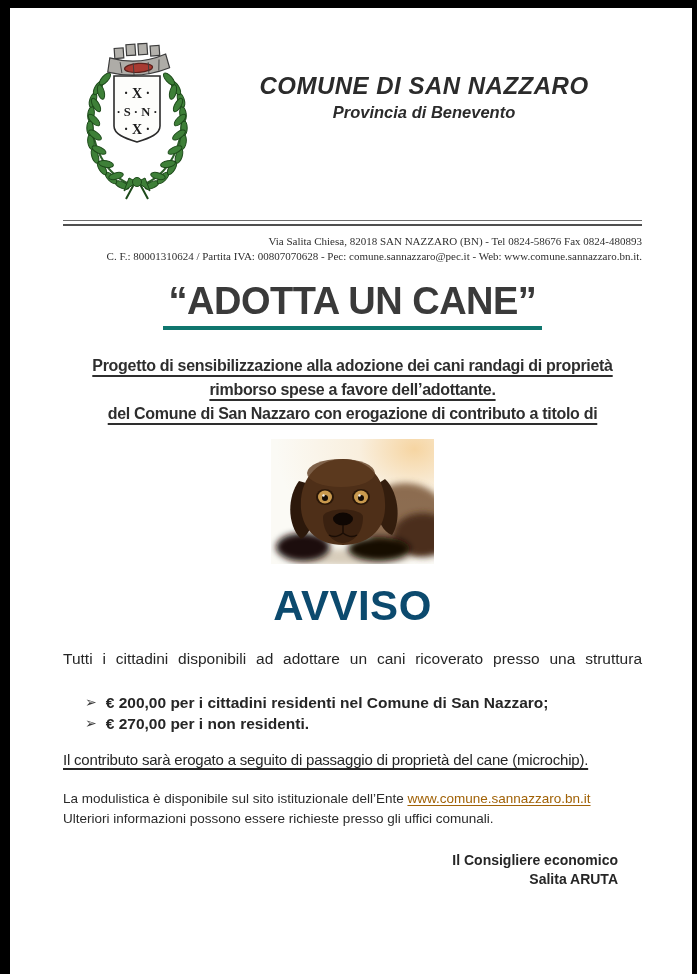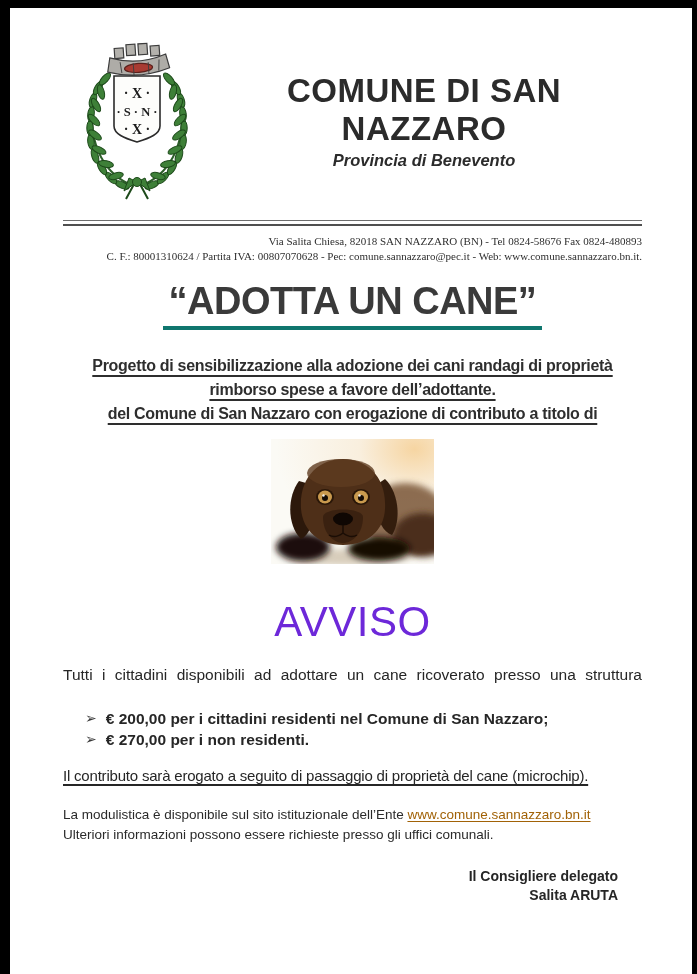--- a/index.html
+++ b/index.html
@@ -5,41 +5,41 @@
   html,body{margin:0;padding:0;background:#000;}
   body{width:697px;height:974px;position:relative;overflow:hidden;
        font-family:"Liberation Sans",sans-serif;color:#2d2d2d;}
   .page{position:absolute;left:10px;top:8px;right:5px;bottom:0;
         background:#ffffff;overflow:hidden;}
   .content{padding:0 50px 0 53px;}
 
   .crest-row{display:flex;align-items:flex-start;margin-top:30px;}
   .crest{display:block;margin-left:15px;flex:0 0 auto;}
   .header-text{flex:1;text-align:center;padding-top:34px;padding-left:10px;}
-  .muni{font-size:33px;font-weight:bold;color:#2b2b2b;letter-spacing:.5px;}
+  .muni{font-size:24px;font-weight:bold;font-style:italic;color:#2b2b2b;letter-spacing:.5px;}
   .prov{font-size:16.5px;font-weight:bold;font-style:italic;color:#2b2b2b;margin-top:3px;}
 
   .sep{margin-top:20px;height:3px;border-top:1px solid #6d6d6d;border-bottom:2px solid #4f4f4f;}
 
   .address{margin-top:8px;text-align:right;font-family:"Liberation Serif",serif;
            font-size:11px;line-height:15px;color:#2e2e2e;white-space:nowrap;}
 
   .title-wrap{margin-top:16px;text-align:center;}
   .title{display:inline-block;font-size:38px;font-weight:bold;color:#3a3a3a;
          letter-spacing:-0.5px;border-bottom:4px solid #0f766e;padding:0 6px 3px 6px;}
 
   .intro{margin-top:24px;text-align:center;font-weight:bold;color:#2e2e2e;}
   .intro-line{font-size:16px;line-height:24px;letter-spacing:-0.3px;white-space:nowrap;
               text-decoration:underline;text-decoration-thickness:2px;text-underline-offset:4px;}
 
   .photo-wrap{margin-top:13px;text-align:center;}
   .photo-wrap svg{display:inline-block;}
 
-  .avviso{margin-top:28px;text-align:center;font-size:42px;line-height:52px;
-          font-weight:normal;color:#6d28d9;letter-spacing:0.5px;}
+  .avviso{margin-top:12px;text-align:center;font-size:42px;line-height:52px;
+          font-weight:bold;color:#0c4a6e;letter-spacing:0.5px;}
 
   .body-par{margin-top:16px;font-size:15.5px;line-height:22px;color:#262626;}
   .jline{display:block;text-align:justify;text-align-last:justify;}
 
   .benefits{margin-top:22px;padding-left:22px;font-weight:bold;color:#262626;}
   .benefit{font-size:15.5px;line-height:21px;display:flex;}
   .arrow{font-weight:normal;font-size:14px;margin-right:9px;color:#3a3a3a;flex:0 0 auto;}
 
   .condition{margin-top:15px;font-size:15px;line-height:22px;color:#262626;white-space:nowrap;
              letter-spacing:-0.2px;text-decoration:underline;text-decoration-thickness:1.5px;
@@ -175,21 +175,21 @@
         </g>
         <path d="M52 78 C 52 68, 92 68, 92 78 C 92 96, 80 104, 72 104 C 64 104, 52 96, 52 78 Z" fill="#3a2110"></path>
         <ellipse cx="72" cy="80" rx="10" ry="6.5" fill="#0f0703"></ellipse>
         <path d="M72 86 L72 94 M72 94 Q 64 100 58 96 M72 94 Q 80 100 86 96" stroke="#1a0d05" stroke-width="1.5" fill="none"></path>
       </svg>
     </div>
 
     <div class="avviso">AVVISO</div>
 
     <div class="body-par">
-      <span class="jline">Tutti i cittadini disponibili ad adottare un cane ricoverato presso una struttura</span>
+      <span class="jline">Tutti i cittadini disponibili ad adottare un cani ricoverato presso una struttura</span>
     </div>
 
     <div class="benefits">
       <div class="benefit">
         <span class="arrow">➢</span>
         <span>€ 200,00 per i cittadini residenti nel Comune di San Nazzaro;</span>
       </div>
       <div class="benefit">
         <span class="arrow">➢</span>
         <span>€ 270,00 per i non residenti.</span>
@@ -197,21 +197,21 @@
     </div>
 
     <div class="condition">Il contributo sarà erogato a seguito di passaggio di proprietà del cane (microchip).</div>
 
     <div class="footer">
       <div><span>La modulistica è disponibile sul sito istituzionale dell’Ente </span><a class="link">www.comune.sannazzaro.bn.it</a></div>
       <div>Ulteriori informazioni possono essere richieste presso gli uffici comunali.</div>
     </div>
 
     <div class="signature">
-      <div>Il Consigliere delegato</div>
+      <div>Il Consigliere economico</div>
       <div>Salita ARUTA</div>
     </div>
 
   </div>
 
   <svg class="stamp" width="90" height="40" viewBox="0 0 90 40">
     <defs>
       <radialGradient id="stampg" cx="50%" cy="60%" r="60%">
         <stop offset="0%" stop-color="#1c3f8f"></stop>
         <stop offset="70%" stop-color="#2f5fb3"></stop>

